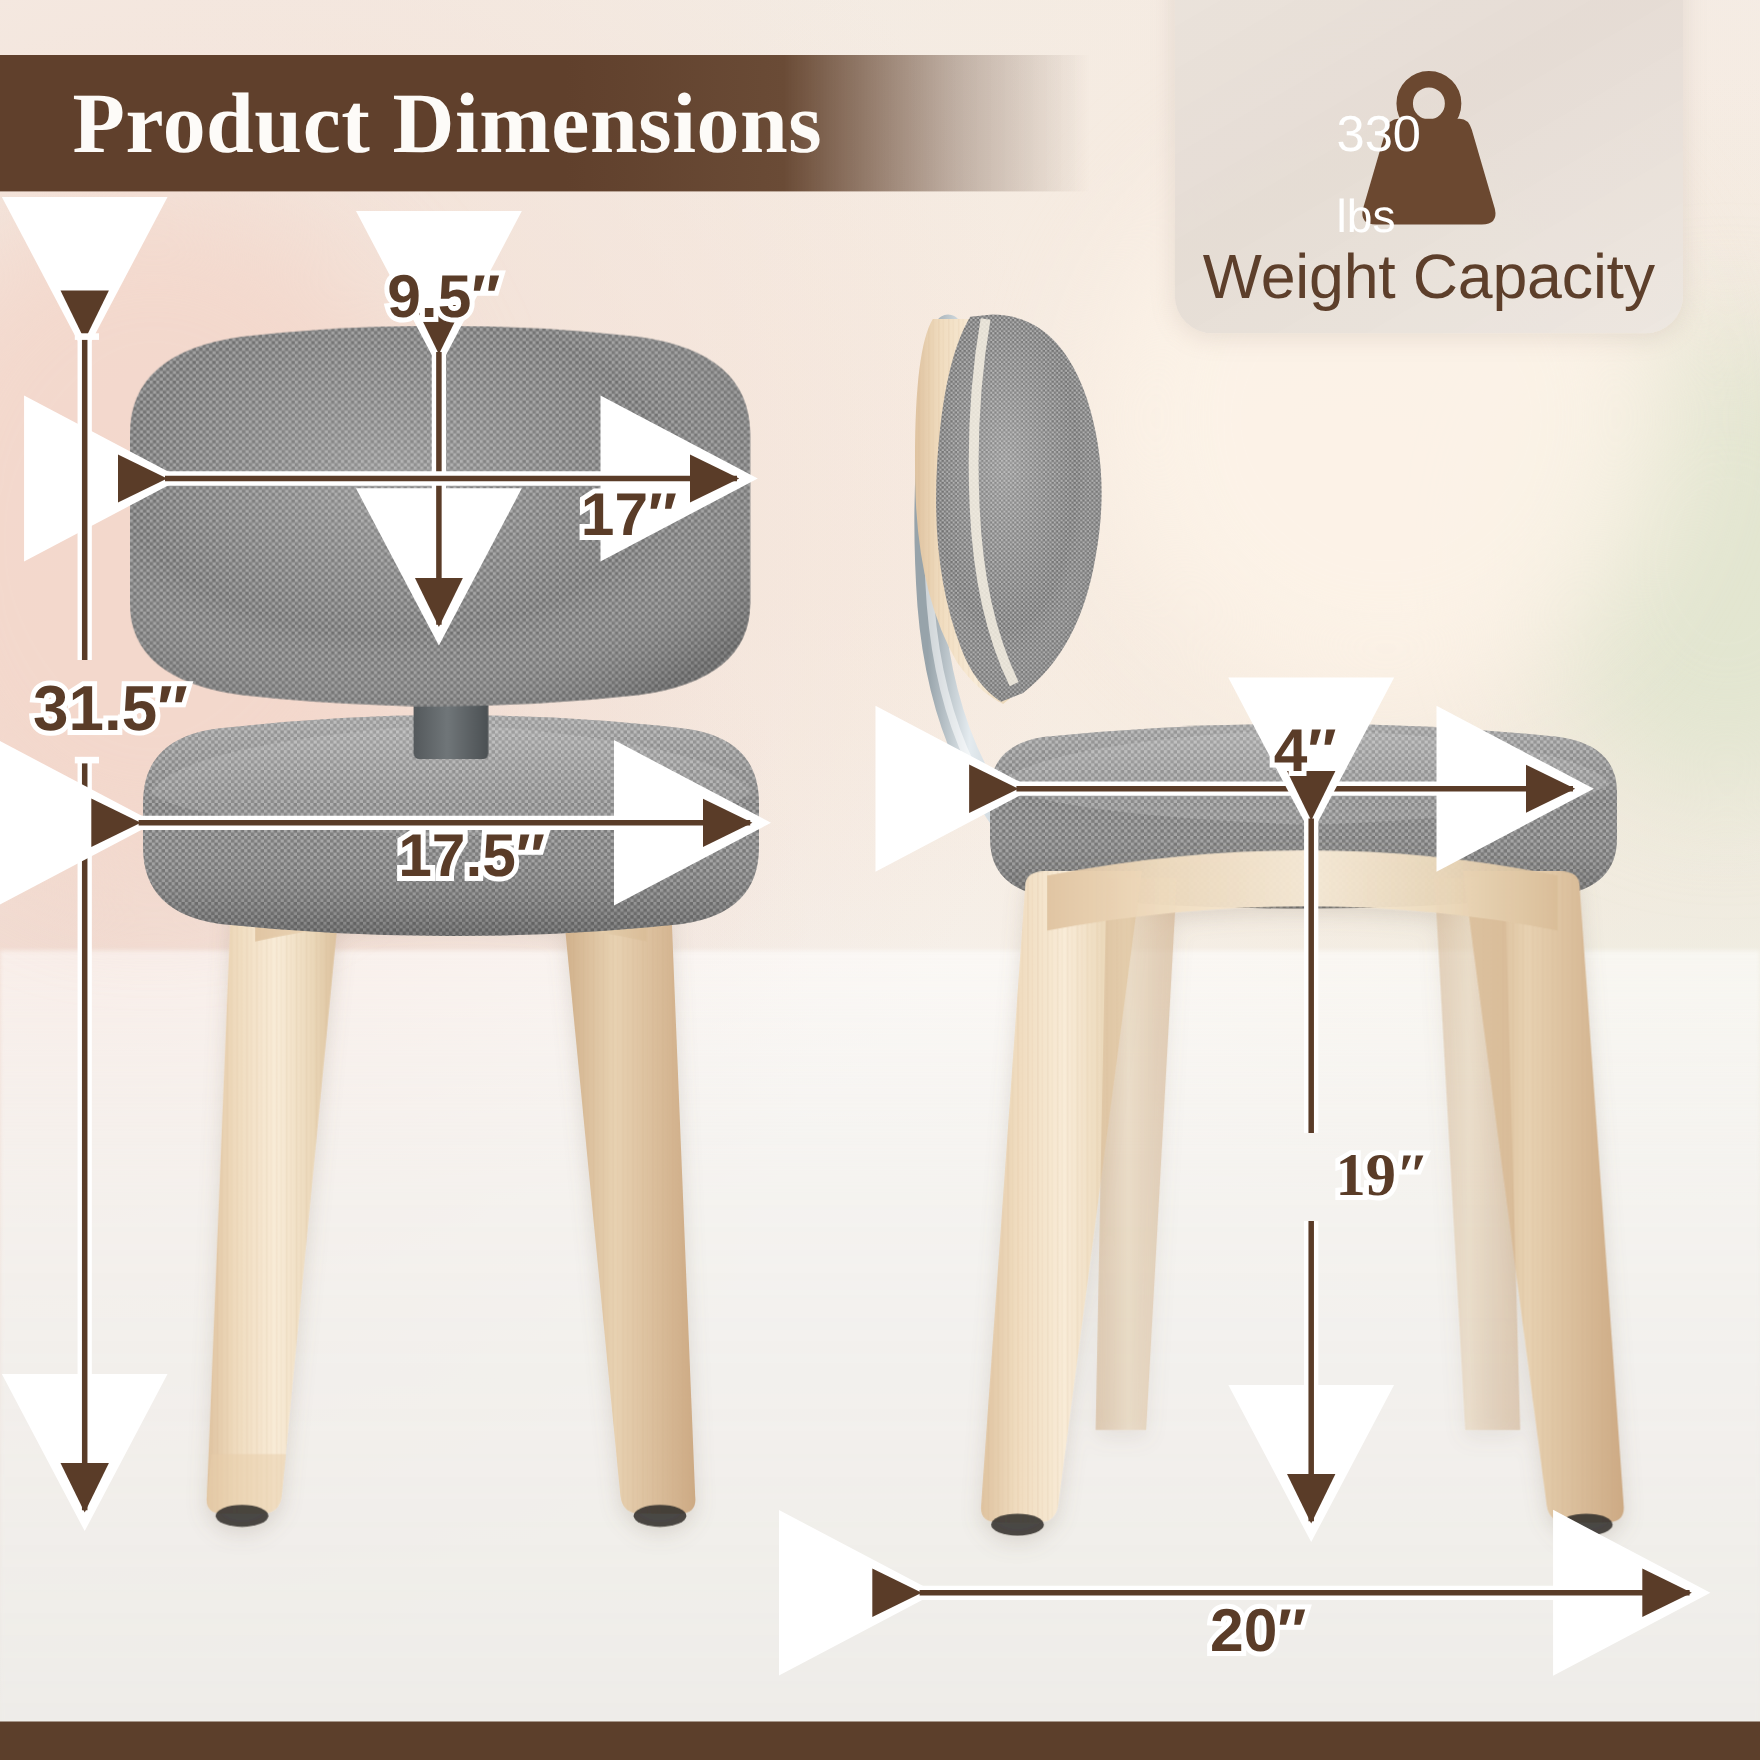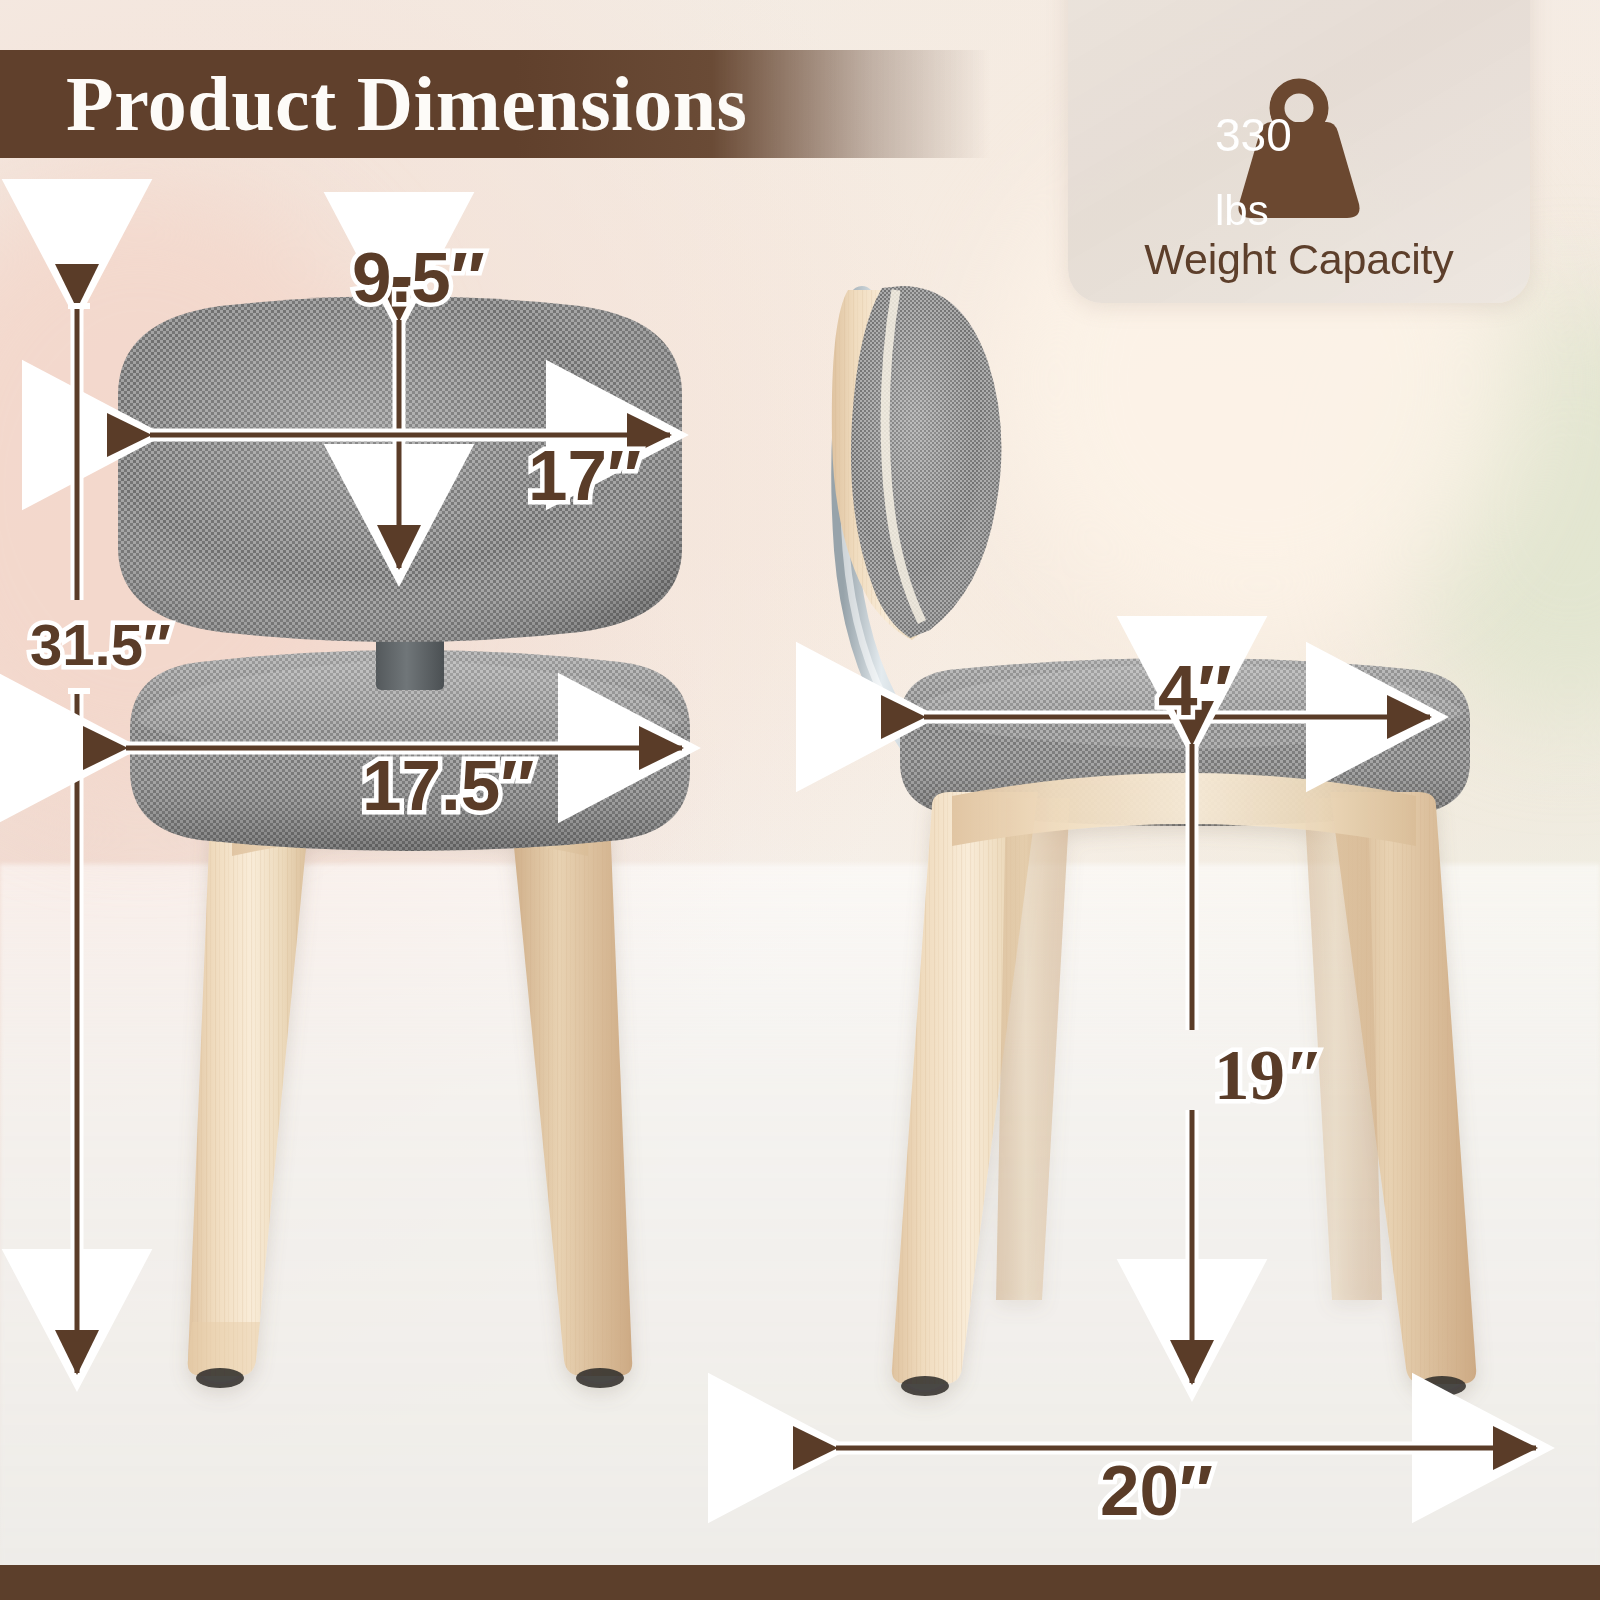--- a/index.html
+++ b/index.html
@@ -19,53 +19,53 @@
       radial-gradient(circle at 95% 42%, rgba(226,231,214,.75) 0%, rgba(226,231,214,0) 34%),
       radial-gradient(circle at 60% 10%, rgba(243,235,226,.9) 0%, rgba(243,235,226,0) 50%),
       linear-gradient(180deg,#f4ece5 0%, #f3ece4 34%, #f4f2ee 56%, #efedea 78%, #eceae6 100%);
   }
   .bg-floor{position:absolute;left:0;right:0;top:54%;bottom:0;
     background:linear-gradient(180deg, rgba(255,255,255,.55) 0%, rgba(245,243,240,.85) 30%, rgba(238,236,232,.95) 100%);
     filter:blur(2px);}
   .bg-blob{position:absolute;border-radius:50%;filter:blur(52px);}
 
   
-  .title-bar{position:absolute;left:0;top:50px;width:990px;height:108px;
+  .title-bar{position:absolute;left:0;top:50px;width:990px;height:124px;
     background:linear-gradient(90deg,#60402c 0%,#60402c 52%,#6a4b36 72%, rgba(150,128,114,.55) 88%, rgba(240,236,230,0) 100%);
     display:flex;align-items:center;}
   .title-text{font-family:"Liberation Serif", serif;font-weight:bold;
     font-size:78px;color:#fdfbf8;letter-spacing:.5px;padding-left:66px;
     white-space:nowrap;line-height:1;}
 
   
   .badge{position:absolute;left:1068px;top:-34px;width:462px;height:337px;
     background:linear-gradient(150deg, rgba(233,226,219,.92) 0%, rgba(228,219,211,.95) 45%, rgba(236,230,224,.92) 100%);
     border-bottom-left-radius:34px;border-bottom-right-radius:34px;
     box-shadow:0 4px 22px rgba(150,130,115,.18);
     display:flex;flex-direction:column;align-items:center;justify-content:flex-end;
     padding-bottom:22px;box-sizing:border-box;}
   .weight-icon{position:relative;width:168px;height:150px;margin-bottom:10px;}
   .weight-icon svg{width:100%;height:100%;display:block;}
   .weight-num{position:absolute;left:0;right:0;top:34px;text-align:left;
     color:#ffffff;font-size:46px;font-weight:400;line-height:1.04;letter-spacing:0px;}
   .weight-unit{display:block;font-size:42px;line-height:1.0;margin-top:30px;}
-  .badge-label{color:#5d3f2b;font-size:43px;letter-spacing:-.2px;line-height:1;}
+  .badge-label{color:#5d3f2b;font-size:57px;letter-spacing:-.2px;line-height:1;}
 
   
   .footer-bar{position:absolute;left:0;bottom:0;width:1600px;height:35px;background:#5c3f2b;}
 
   
   .chair-svg{position:absolute;}
   #chairFront{left:60px;top:250px;width:700px;height:1200px;}
   #chairSide{left:770px;top:250px;width:760px;height:1200px;}
 
   
   .dim-layer{position:absolute;inset:0;}
   .dim-label{position:absolute;font-weight:bold;color:#5a3c28;
-    font-size:71px;line-height:1;white-space:nowrap;
+    font-size:55px;line-height:1;white-space:nowrap;
     -webkit-text-stroke:9px #ffffff;paint-order:stroke fill;
     text-shadow:0 0 2px rgba(255,255,255,.9);}
 </style>
 </head>
 <body>
 
 <div id="page">
 
   <div class="bg"></div>
   <div class="bg-floor"></div>

